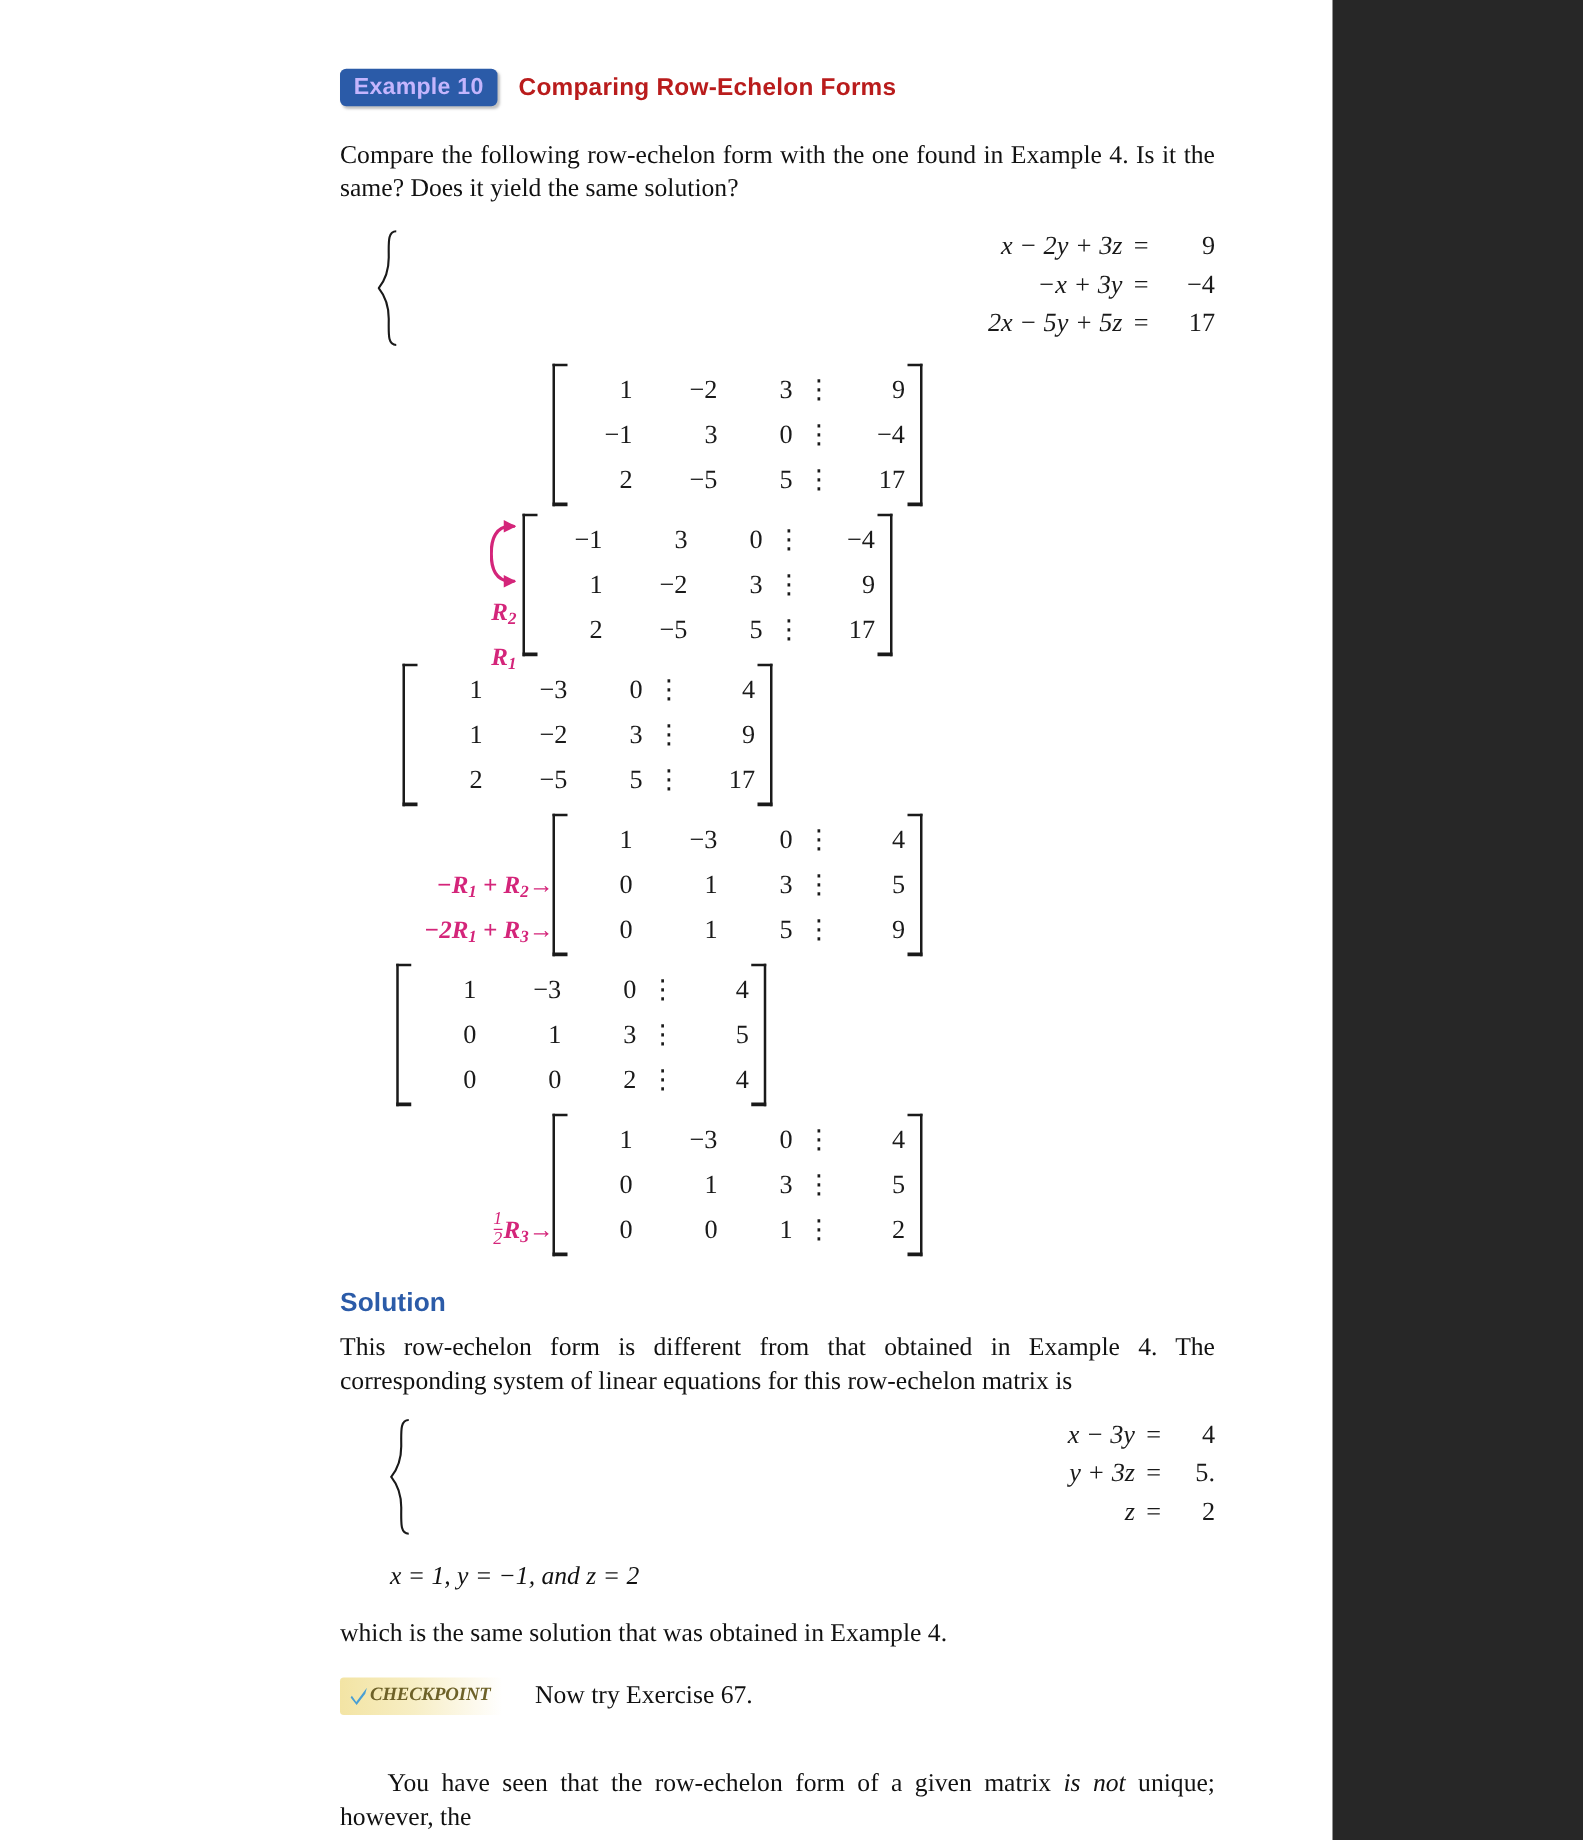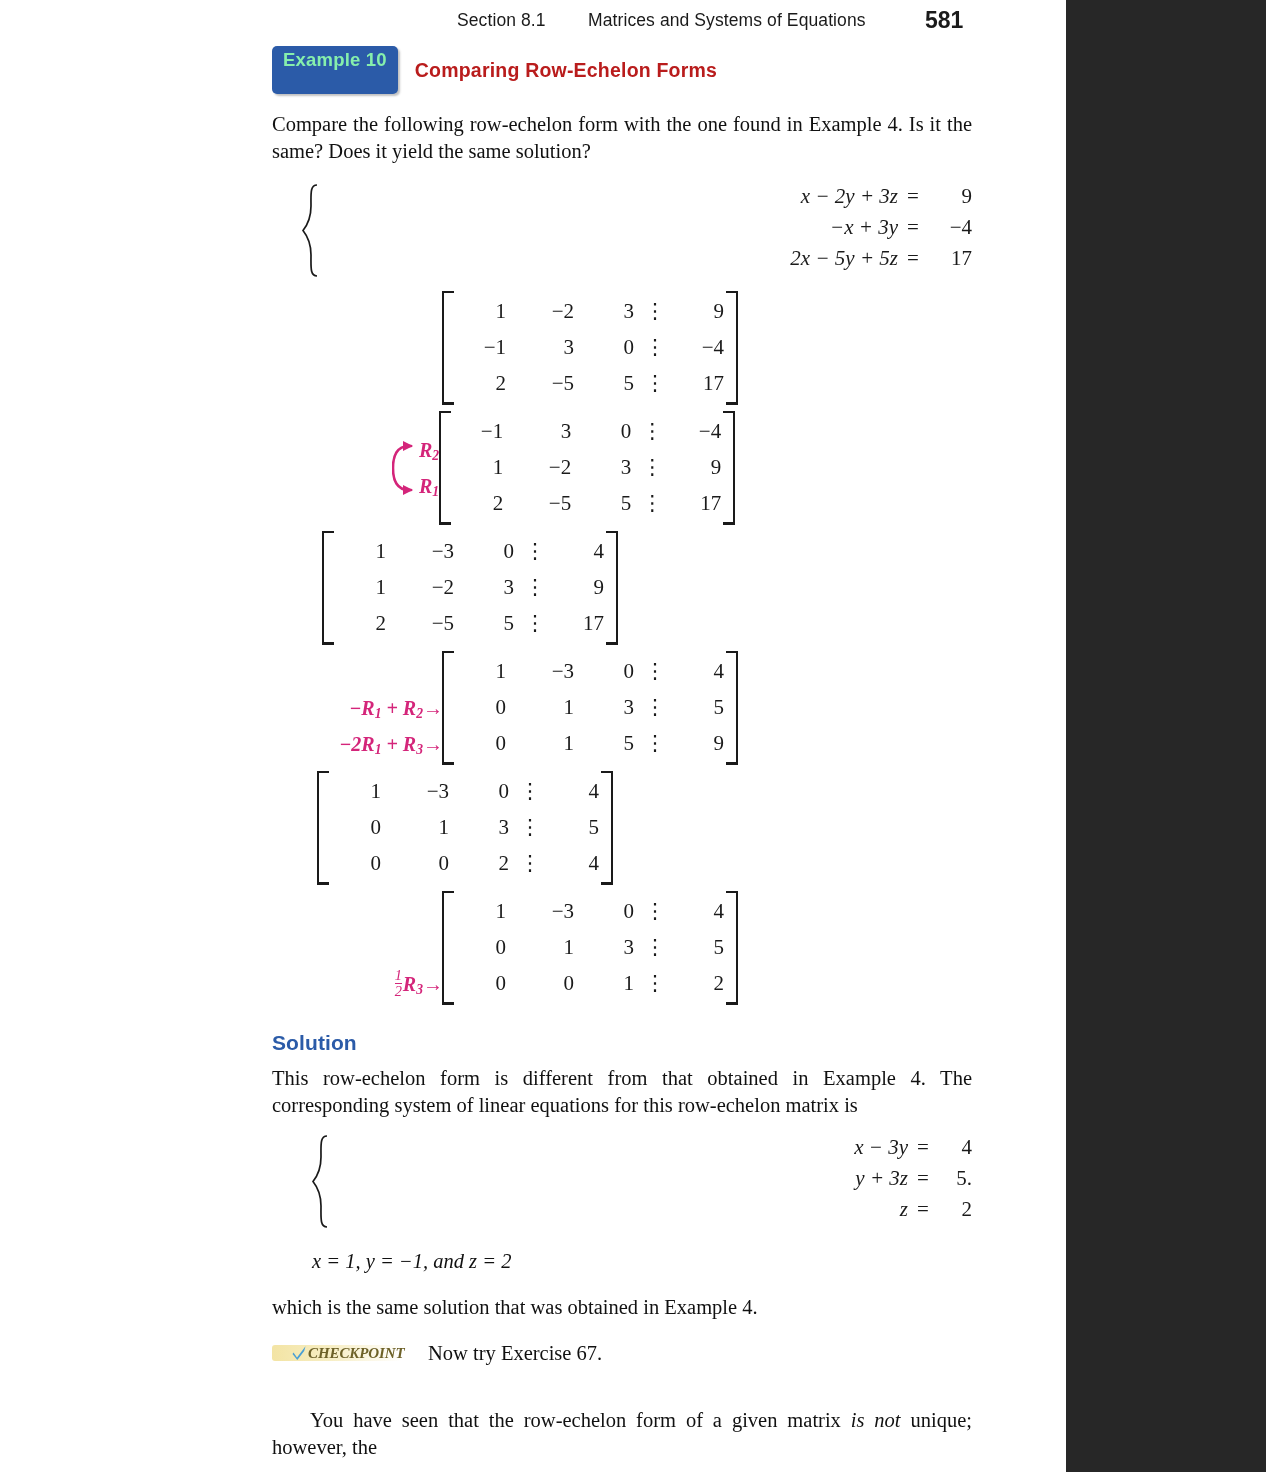--- a/index.html
+++ b/index.html
@@ -71,26 +71,26 @@
   }
 
   
   .ex-head {
     display: flex;
     align-items: center;
     height: 30px;
   }
   .ex-badge {
     background: #2B5BA8;
-    color: #86efac;
+    color: #c4b5fd;
     font-family: "Liberation Sans", sans-serif;
     font-weight: bold;
     font-size: 18.5px;
     letter-spacing: .2px;
-    padding: 5px 11px 24px 11px;
+    padding: 5px 11px 6px 11px;
     border-radius: 5px;
     box-shadow: 2px 2px 2px rgba(120,120,120,.45);
     line-height: 1;
   }
   .ex-title {
     margin-left: 17px;
     font-family: "Liberation Sans", sans-serif;
     font-weight: bold;
     font-size: 19.5px;
     letter-spacing: .2px;
@@ -258,26 +258,26 @@
   .c3 { width: 52px; padding-right: 2px; }
 
   
   .checkpoint-line {
     display: flex;
     align-items: center;
     margin-top: 20px;
   }
   .checkpoint-badge {
     width: 130px;
-    height: 16px;
+    height: 30px;
     border-radius: 3px;
     background: linear-gradient(to right, #f3e4a4 0%, #f7eec4 45%, #fcf8e8 78%, #ffffff 100%);
     display: flex;
     align-items: center;
-    padding-left: 20px;
+    padding-left: 8px;
     box-sizing: border-box;
   }
   .cp-check {
     width: 15px; height: 16px;
     flex: 0 0 auto;
     margin-right: 1px;
   }
   .cp-text {
     font-family: "Liberation Serif", serif;
     font-style: italic;
@@ -291,25 +291,20 @@
     margin-left: 26px;
     font-size: 20.5px;
     color: #111111;
   }
 </style>
 </head>
 <body>
 
 <div id="page">
 
-  <div id="running-head">
-    <span class="rh-section">Section 8.1</span>
-    <span class="rh-title">Matrices and Systems of Equations</span>
-    <span class="rh-page">581</span>
-  </div>
 
   <div id="content">
 
     <div class="ex-head">
       <span class="ex-badge">Example 10</span>
       <span class="ex-title">Comparing Row-Echelon Forms</span>
     </div>
 
     <p class="body intro">Compare the following row-echelon form with the one found in Example 4. Is it the same? Does it yield the same solution?</p>
 
@@ -372,21 +367,21 @@
             <span class="mcell c3">17</span>
           </div>
         </div>
         <div class="brk r">
             <span class="stem"></span>
           </div>
       </div>
     </div>
 
     <div class="mat-block" style="margin-top:6px; margin-left:120px;">
-      <div style="display:flex; align-items:center; height:108px; position:relative;">
+      <div style="display:flex; align-items:flex-start; height:108px; position:relative;flex-direction:column;">
         <span style="display:inline-block; width:26px; height:58px;">
           <svg width="26" height="58" viewBox="0 0 26 58" aria-hidden="true">
             <path d="M19 7 C4 6 1 18 1 29 C1 40 4 52 19 51" fill="none" stroke="#D4257A" stroke-width="2.6" stroke-linecap="round"></path>
             <path d="M11 2 L21 7 L11 12 Z" fill="#D4257A"></path>
             <path d="M11 46 L21 51 L11 56 Z" fill="#D4257A"></path>
           </svg>
         </span>
         <span style="display:flex; flex-direction:column; justify-content:center; color:#D4257A; font-weight:bold; font-size:20px; font-style:italic; margin-left:1px;">
           <span style="height:36px; line-height:36px;">
             <span>R</span><sub class="rsub">2</sub>

